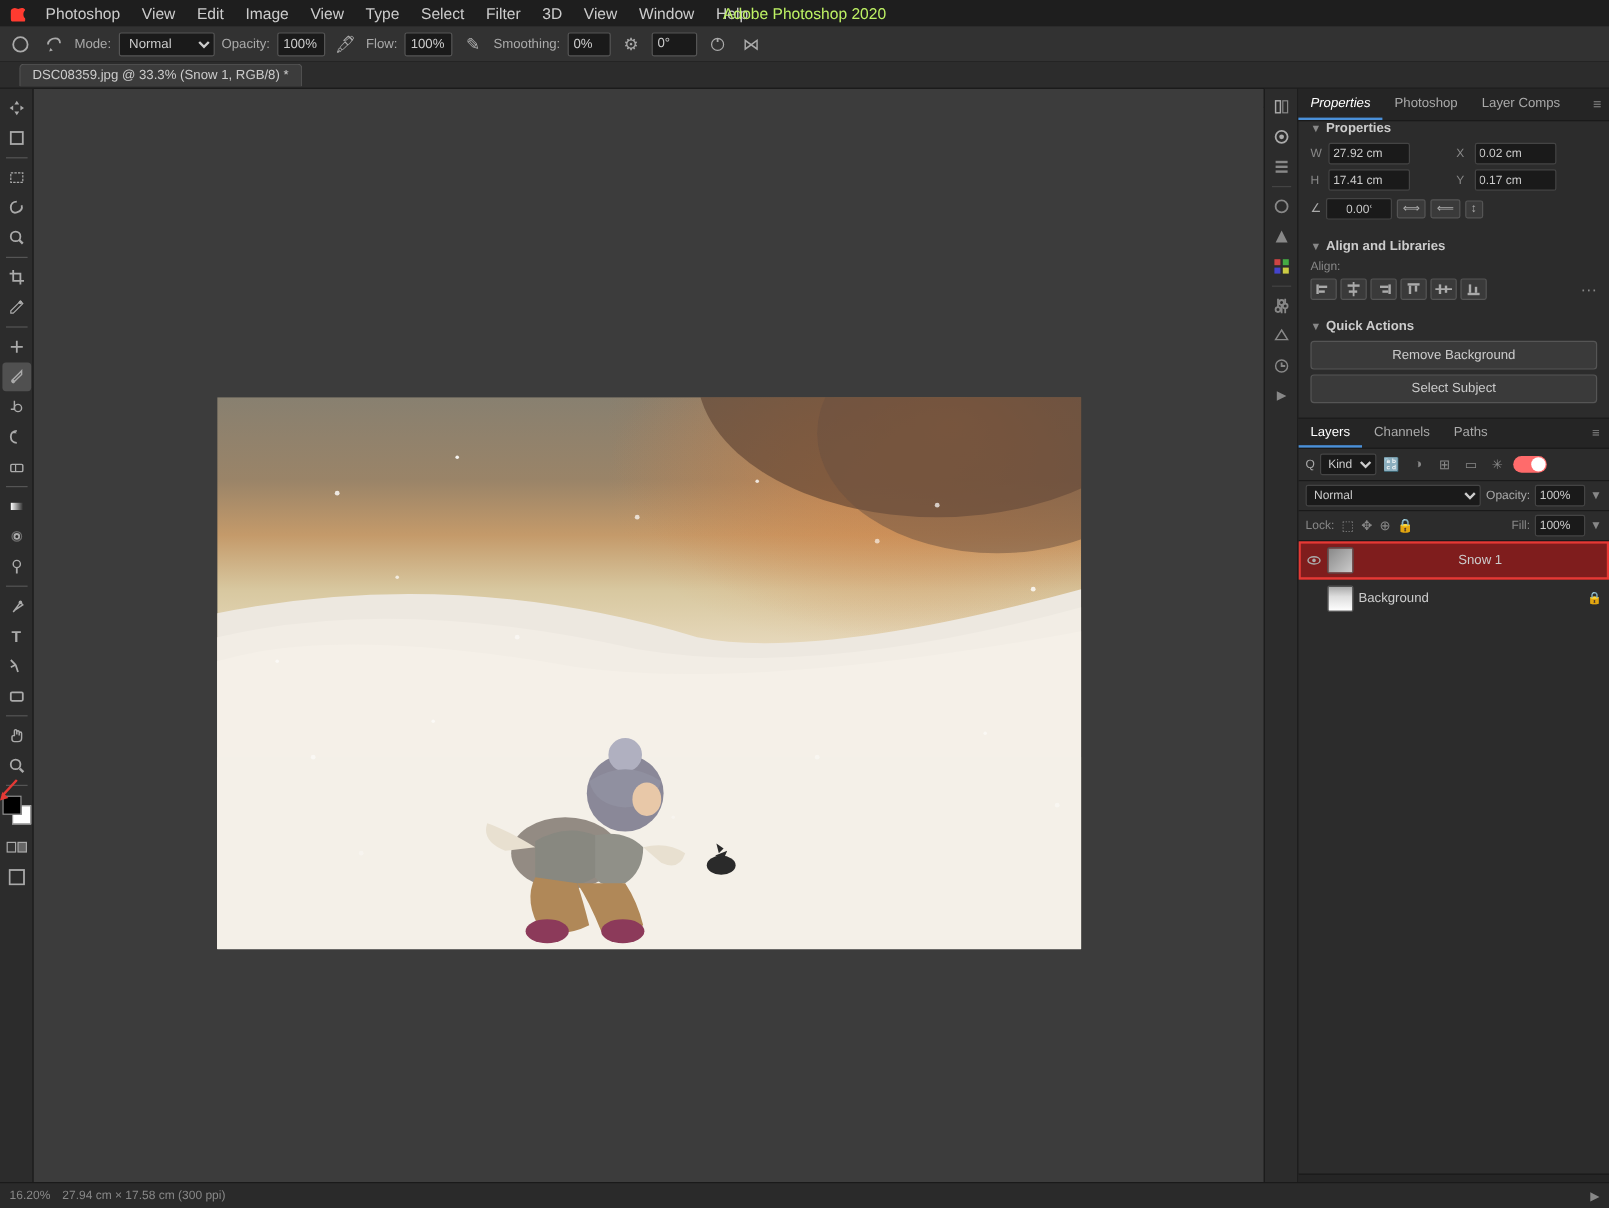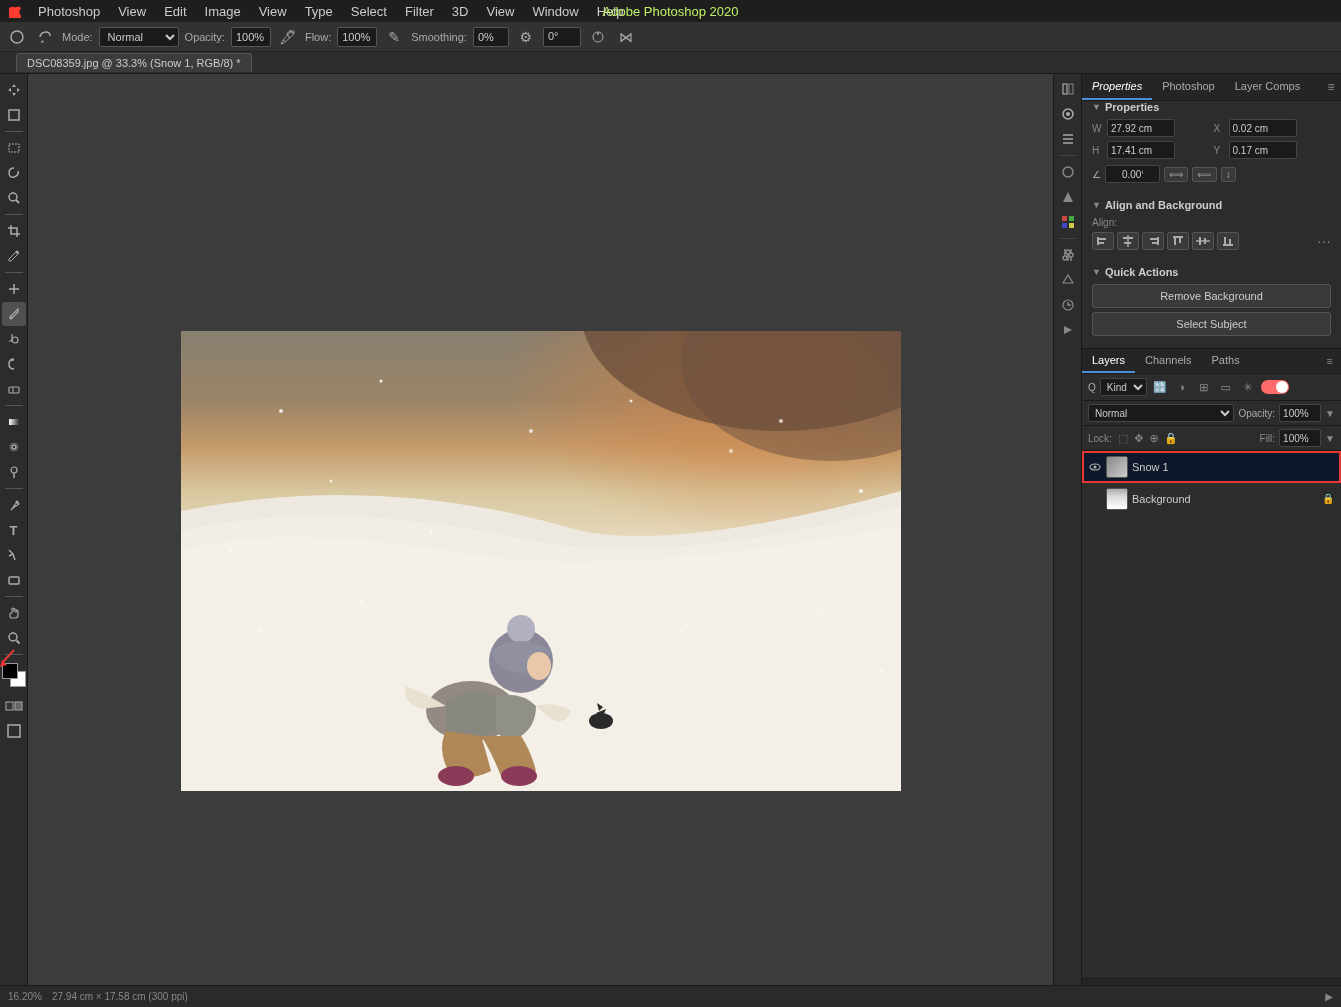--- a/index.html
+++ b/index.html
@@ -446,21 +446,22 @@
       align-items: center;
       height: 28px;
       padding: 0 6px;
       gap: 4px;
       cursor: pointer;
       border-bottom: 1px solid transparent;
     }
     .layer-row.selected-outline {
       outline: 2px solid #e53935;
       outline-offset: -2px;
-      background: #0f172a;
+      background: #7f1d1d;
+      text-align: center;
     }
     .layer-eye {
       width: 14px; height: 14px;
       display: flex; align-items: center; justify-content: center;
       color: #aaa; font-size: 11px;
       cursor: pointer;
     }
     .layer-thumb {
       width: 22px; height: 22px;
       border: 1px solid #555;
@@ -1002,21 +1003,21 @@
             <input class="angle-value" value="0.00°" style="">
             <div class="flip-btn">⟺</div>
             <div class="flip-btn">⟸</div>
             <div class="flip-btn">↕</div>
           </div>
         </div>
 
         <div class="align-distribute">
           <div class="section-header">
             <span class="arrow">▼</span>
-            <span>Align and Background</span>
+            <span>Align and Libraries</span>
           </div>
           <div class="align-label">Align:</div>
           <div style="display:flex; gap:3px; align-items:center; margin-bottom:4px;">
             <div class="align-btn">
               <svg width="14" height="12" viewBox="0 0 14 12">
                   <rect x="1" y="2" width="2" height="8" fill="#aaa"></rect>
                   <rect x="3" y="3" width="7" height="2" fill="#aaa"></rect>
                   <rect x="3" y="7" width="5" height="2" fill="#aaa"></rect>
                 </svg>
             </div>

